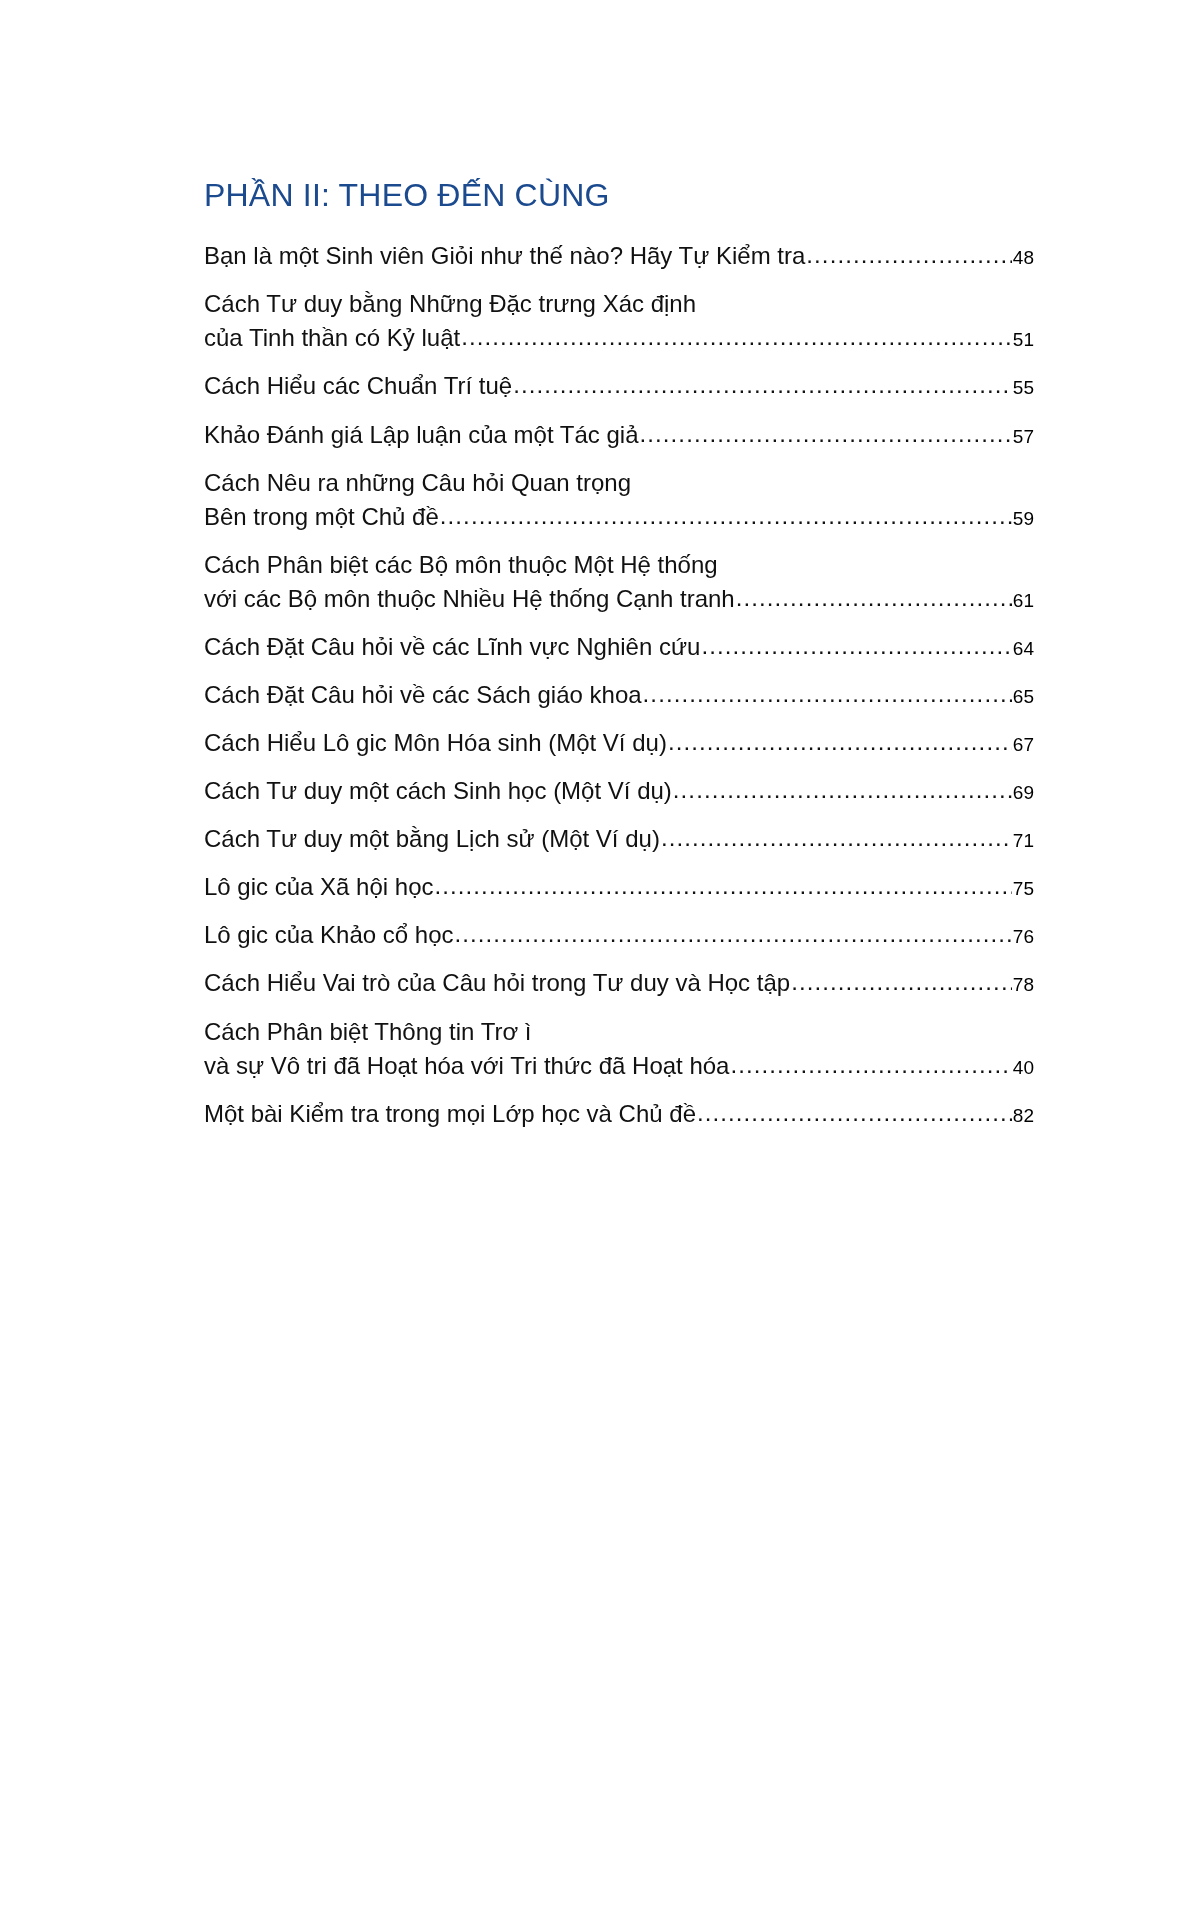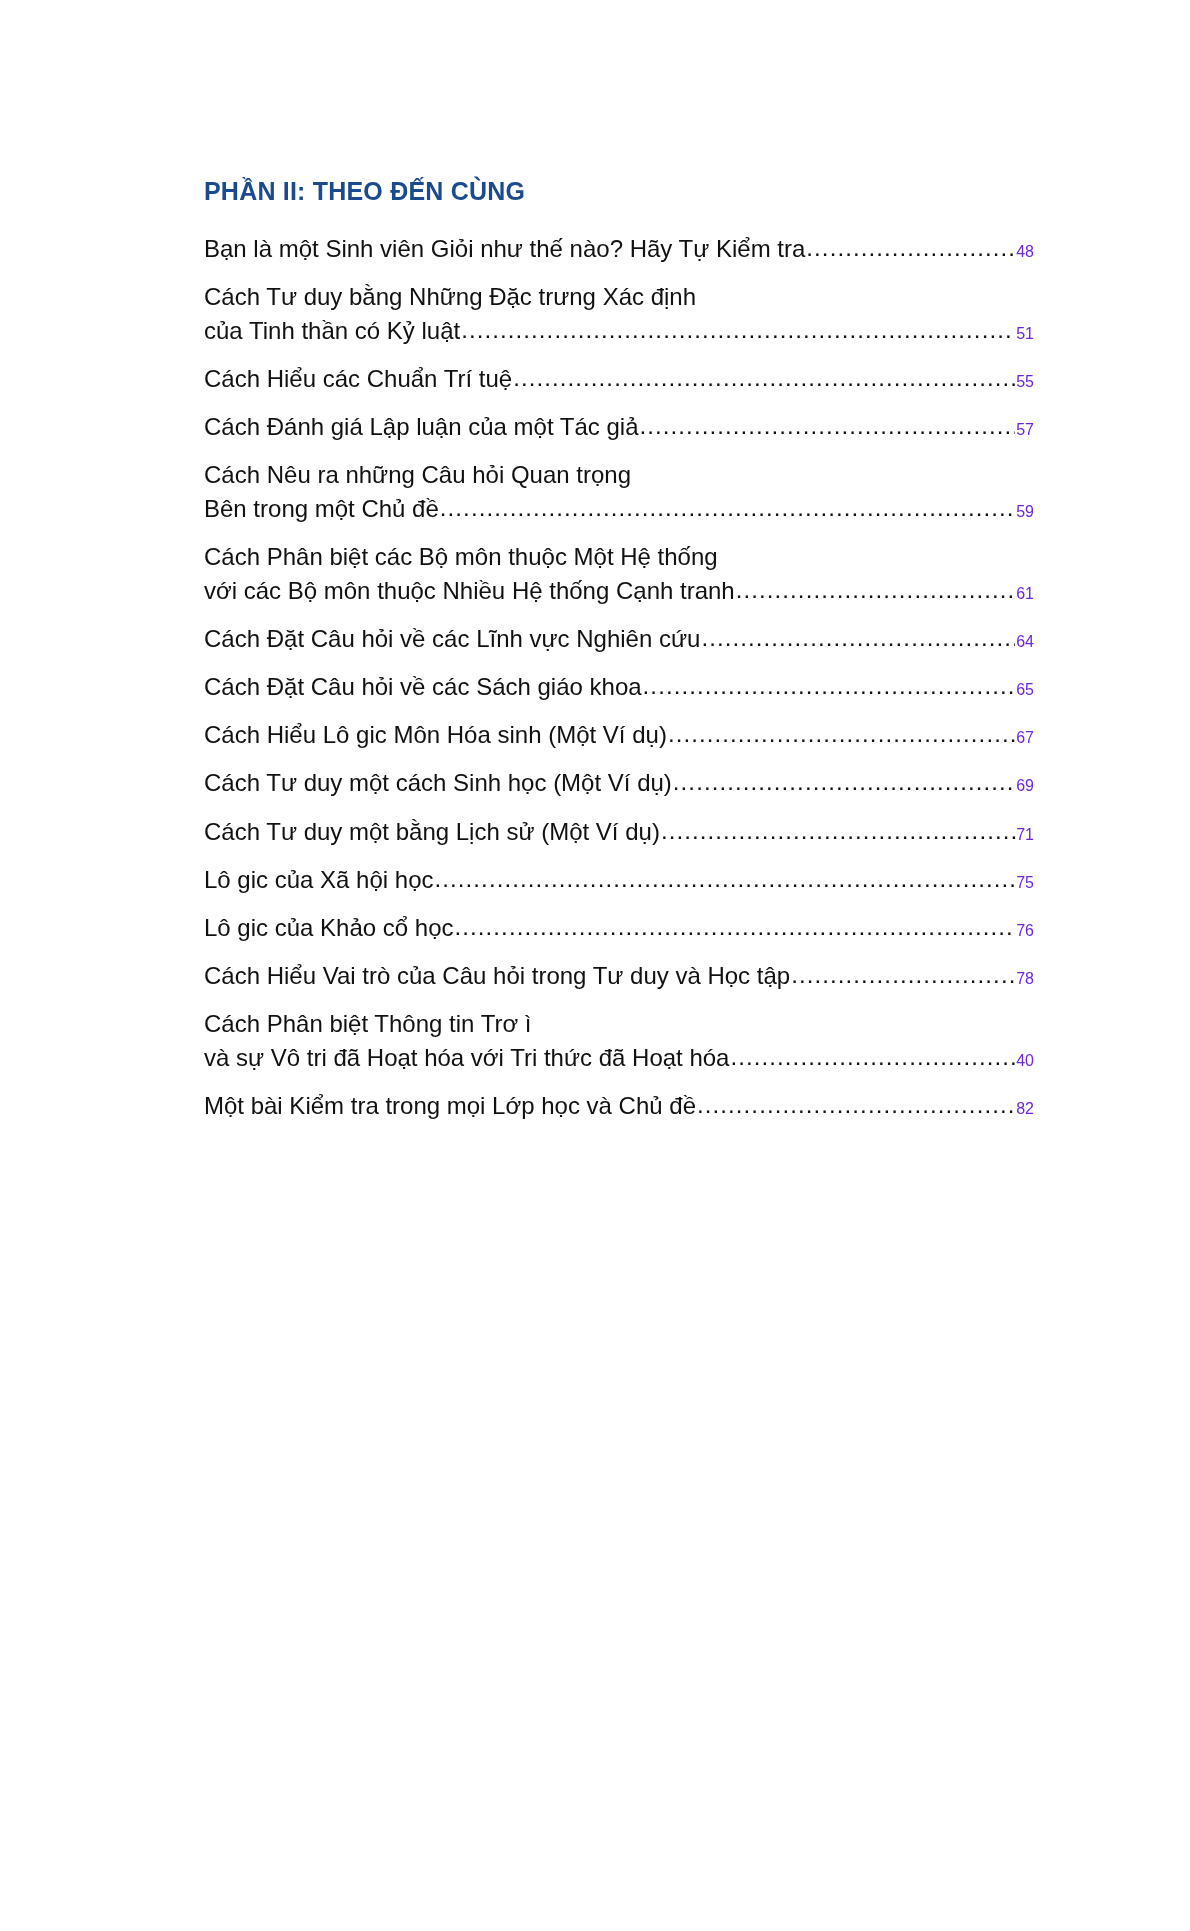--- a/index.html
+++ b/index.html
@@ -21,22 +21,22 @@
     background: #ffffff;
     box-sizing: border-box;
   }
   .toc-block {
     position: absolute;
     left: 204px;
     top: 178px;
     width: 830px;
   }
   .part-heading {
-    font-size: 25px;
-    font-weight: bold;
+    font-size: 32px;
+    font-weight: normal;
     color: #1b4a8f;
     letter-spacing: 0.2px;
     margin: 0 0 26px 0;
     line-height: 1.1;
     white-space: nowrap;
   }
   .toc-entry {
     margin-bottom: 14px;
   }
   .entry-line {
@@ -66,22 +66,22 @@
     position: relative;
     top: -1px;
   }
   .leader::before {
     content: "............................................................................................................................................................";
   }
   .page-num {
     flex: 0 0 auto;
     white-space: nowrap;
     text-align: left;
-    font-size: 16px;
-    color: #6d28d9;
+    font-size: 19px;
+    color: #000000;
   }
 </style>
 </head>
 <body>
 
 <div class="page">
   <div class="toc-block">
     <h1 class="part-heading">PHẦN II: THEO ĐẾN CÙNG</h1>
     <div id="toc-list">
         <div class="toc-entry">
@@ -101,21 +101,21 @@
         </div>
         <div class="toc-entry">
           <div class="entry-line">
             <span class="entry-text">Cách Hiểu các Chuẩn Trí tuệ</span>
             <span class="leader"></span>
             <span class="page-num">55</span>
           </div>
         </div>
         <div class="toc-entry">
           <div class="entry-line">
-            <span class="entry-text">Cách Đánh giá Lập luận của một Tác giả</span>
+            <span class="entry-text">Khảo Đánh giá Lập luận của một Tác giả</span>
             <span class="leader"></span>
             <span class="page-num">57</span>
           </div>
         </div>
         <div class="toc-entry">
           <div class="entry-line no-leader"><span class="entry-text">Cách Nêu ra những Câu hỏi Quan trọng</span></div>
           <div class="entry-line">
             <span class="entry-text">Bên trong một Chủ đề</span>
             <span class="leader"></span>
             <span class="page-num">59</span>

